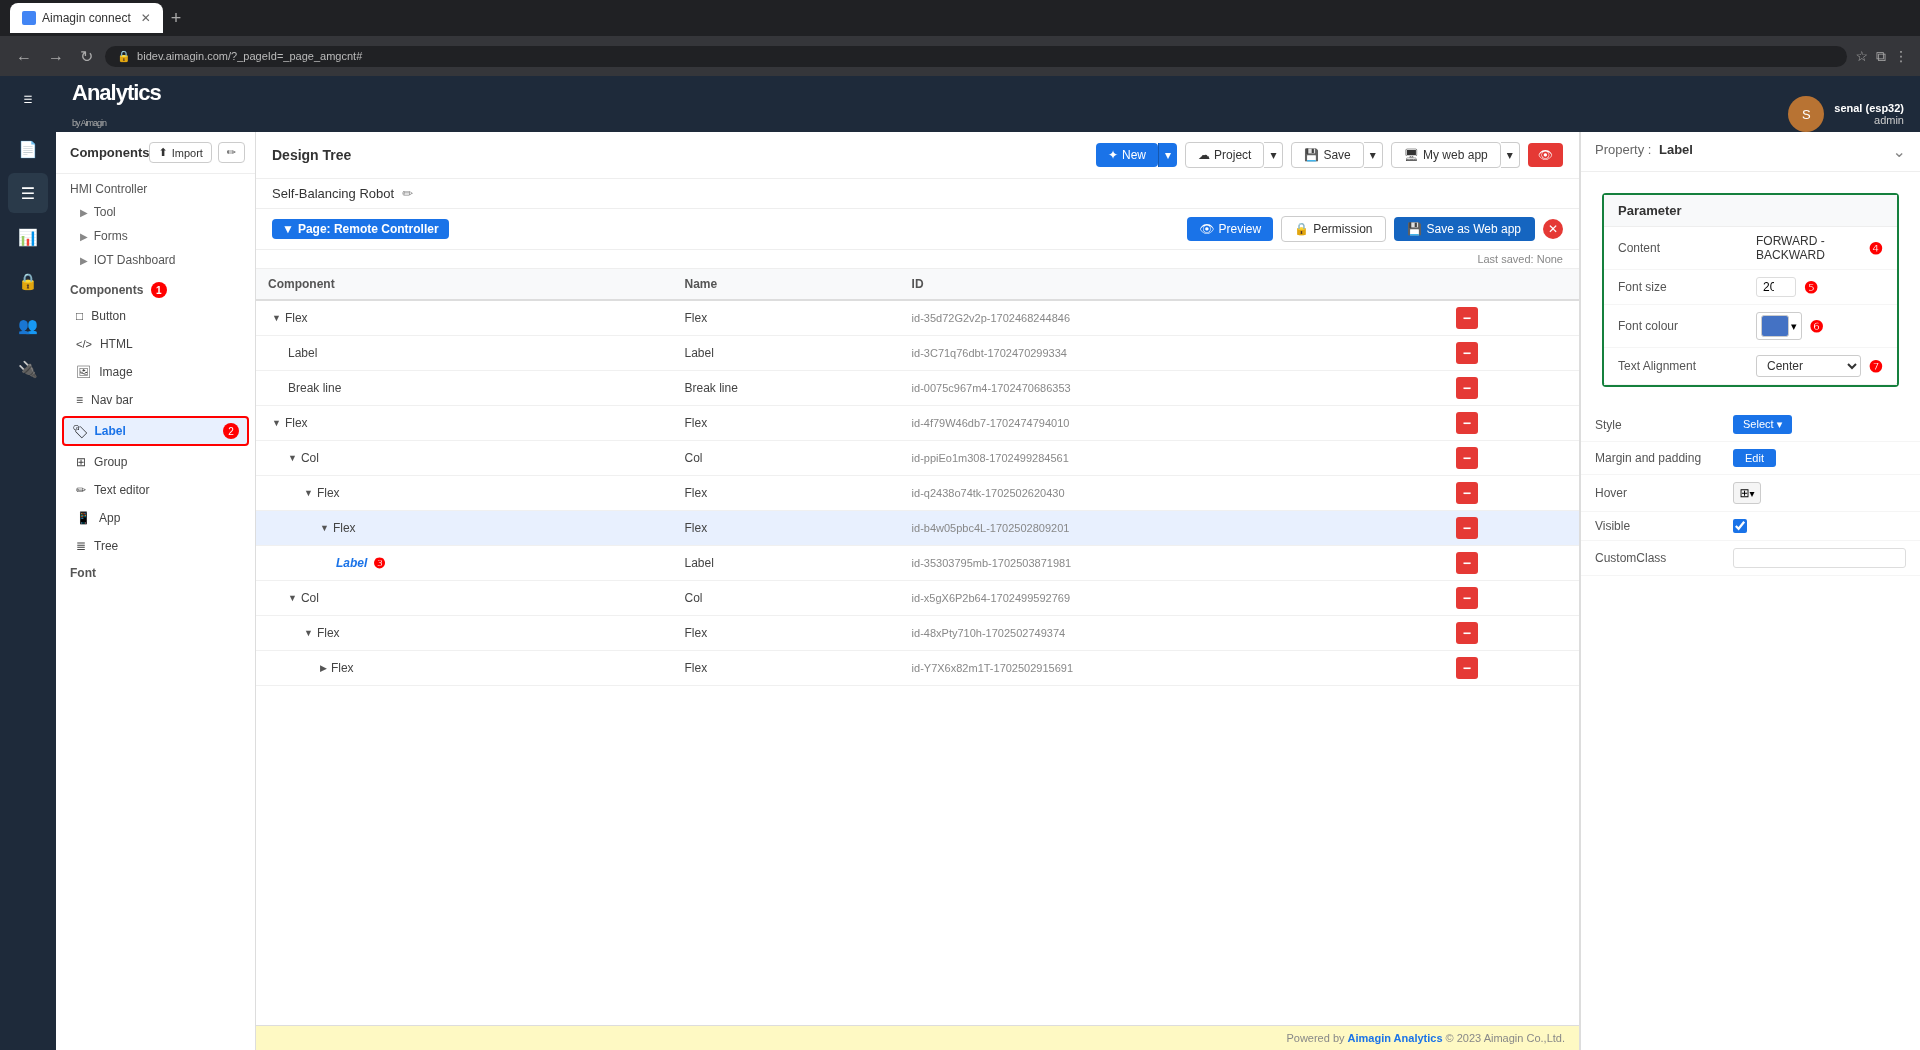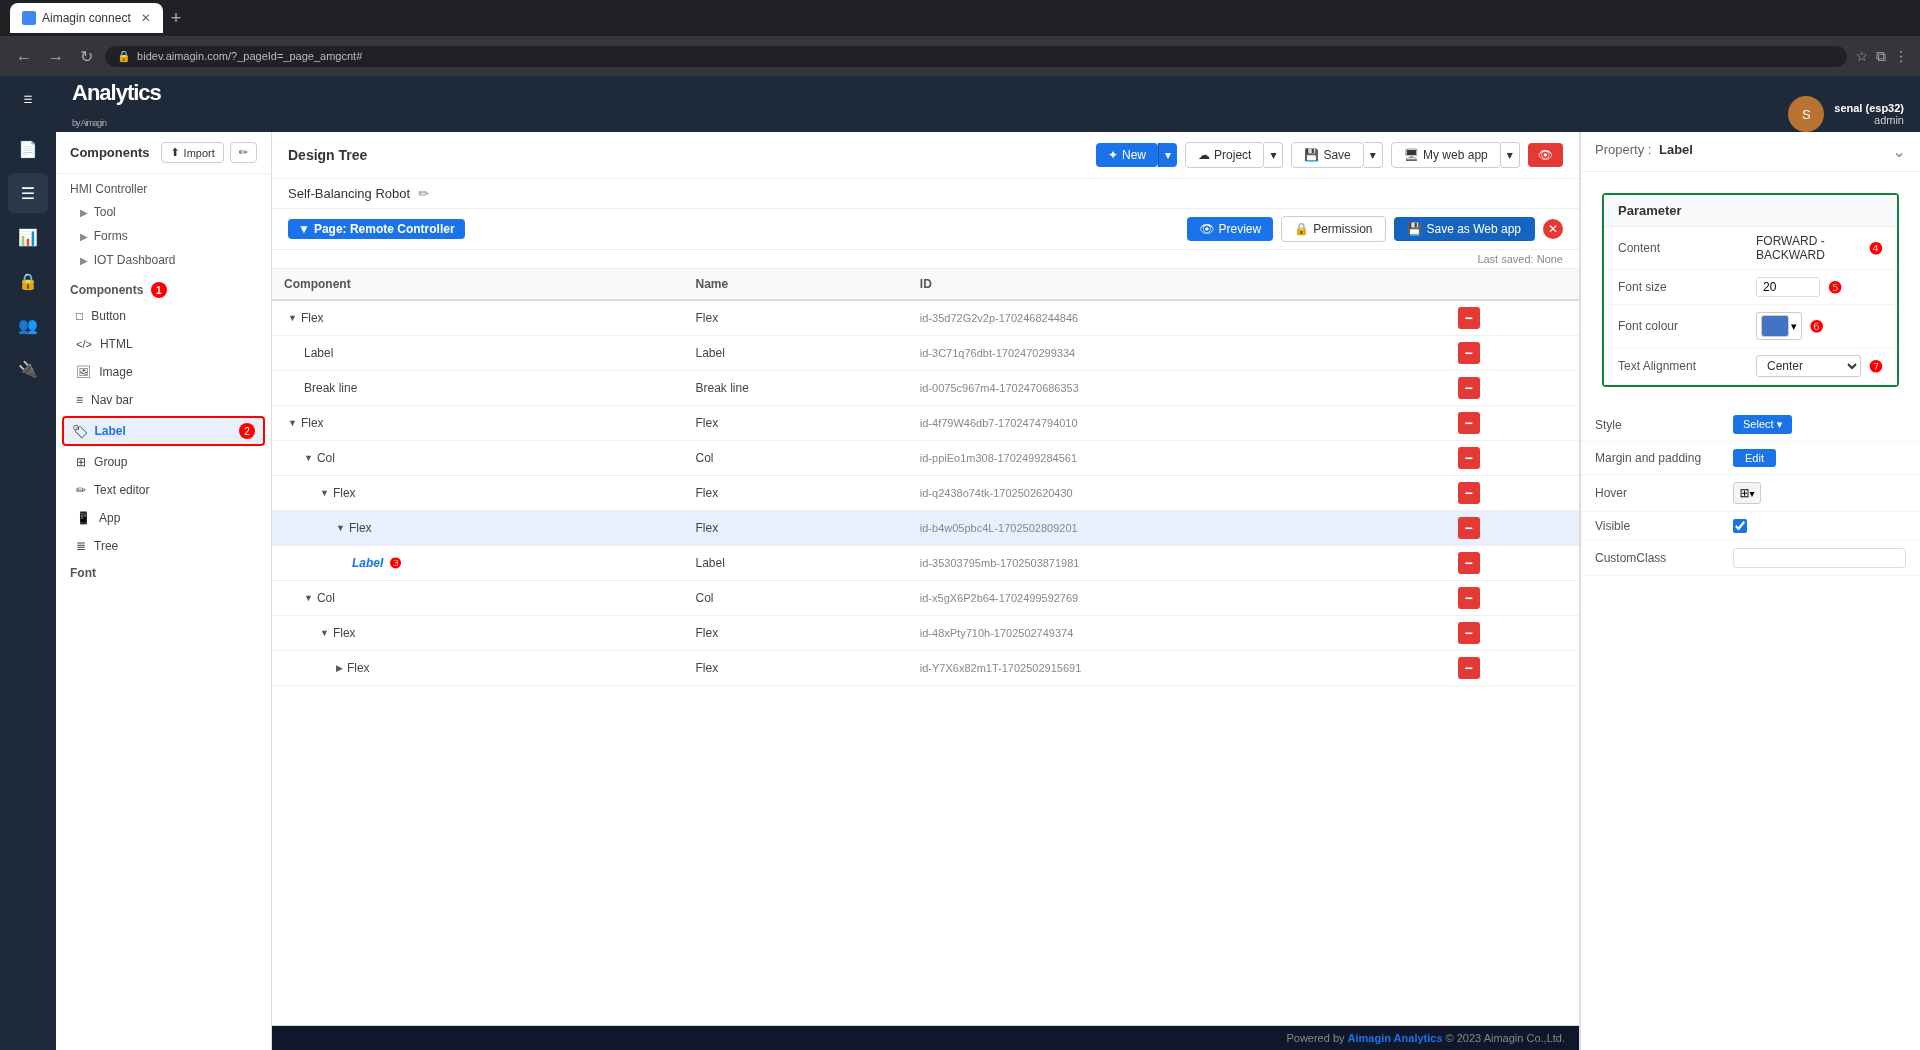--- a/index.html
+++ b/index.html
@@ -62,21 +62,21 @@
       justify-content: center;
       border-radius: 6px;
       color: #8899aa;
       cursor: pointer;
       font-size: 16px;
     }
     .icon-bar-item.active { background: #2a3a4a; color: #fff; }
 
     
     .components-panel {
-      width: 216px;
+      width: 200px;
       background: #fff;
       border-right: 1px solid #ddd;
       display: flex;
       flex-direction: column;
       overflow-y: auto;
     }
     .panel-header {
       padding: 12px 14px;
       font-weight: 600;
       font-size: 13px;
@@ -182,21 +182,21 @@
       font-size: 12px;
       color: #555;
       flex-shrink: 0;
     }
     .prop-number {
       background: #fff;
       border: 1px solid #ddd;
       border-radius: 3px;
       padding: 2px 6px;
       font-size: 12px;
-      width: 64px;
+      width: 40px;
     }
     .color-swatch {
       width: 28px;
       height: 22px;
       border-radius: 3px;
       border: 1px solid #ccc;
       display: inline-block;
     }
     .color-picker-btn {
       display: flex;
@@ -249,21 +249,21 @@
       border: 1px solid #ccc;
       border-radius: 3px;
       display: flex;
       align-items: center;
       justify-content: center;
       font-size: 12px;
       cursor: pointer;
       background: #f5f5f5;
     }
     .footer {
-      background: #0f172a;
+      background: #fef9c3;
       border-top: 1px solid #ddd;
       padding: 6px 14px;
       font-size: 11px;
       color: #888;
       text-align: right;
     }
     .footer strong { color: #1a73e8; }
 
     .top-right-circle { 
       width: 20px; height: 20px; 

